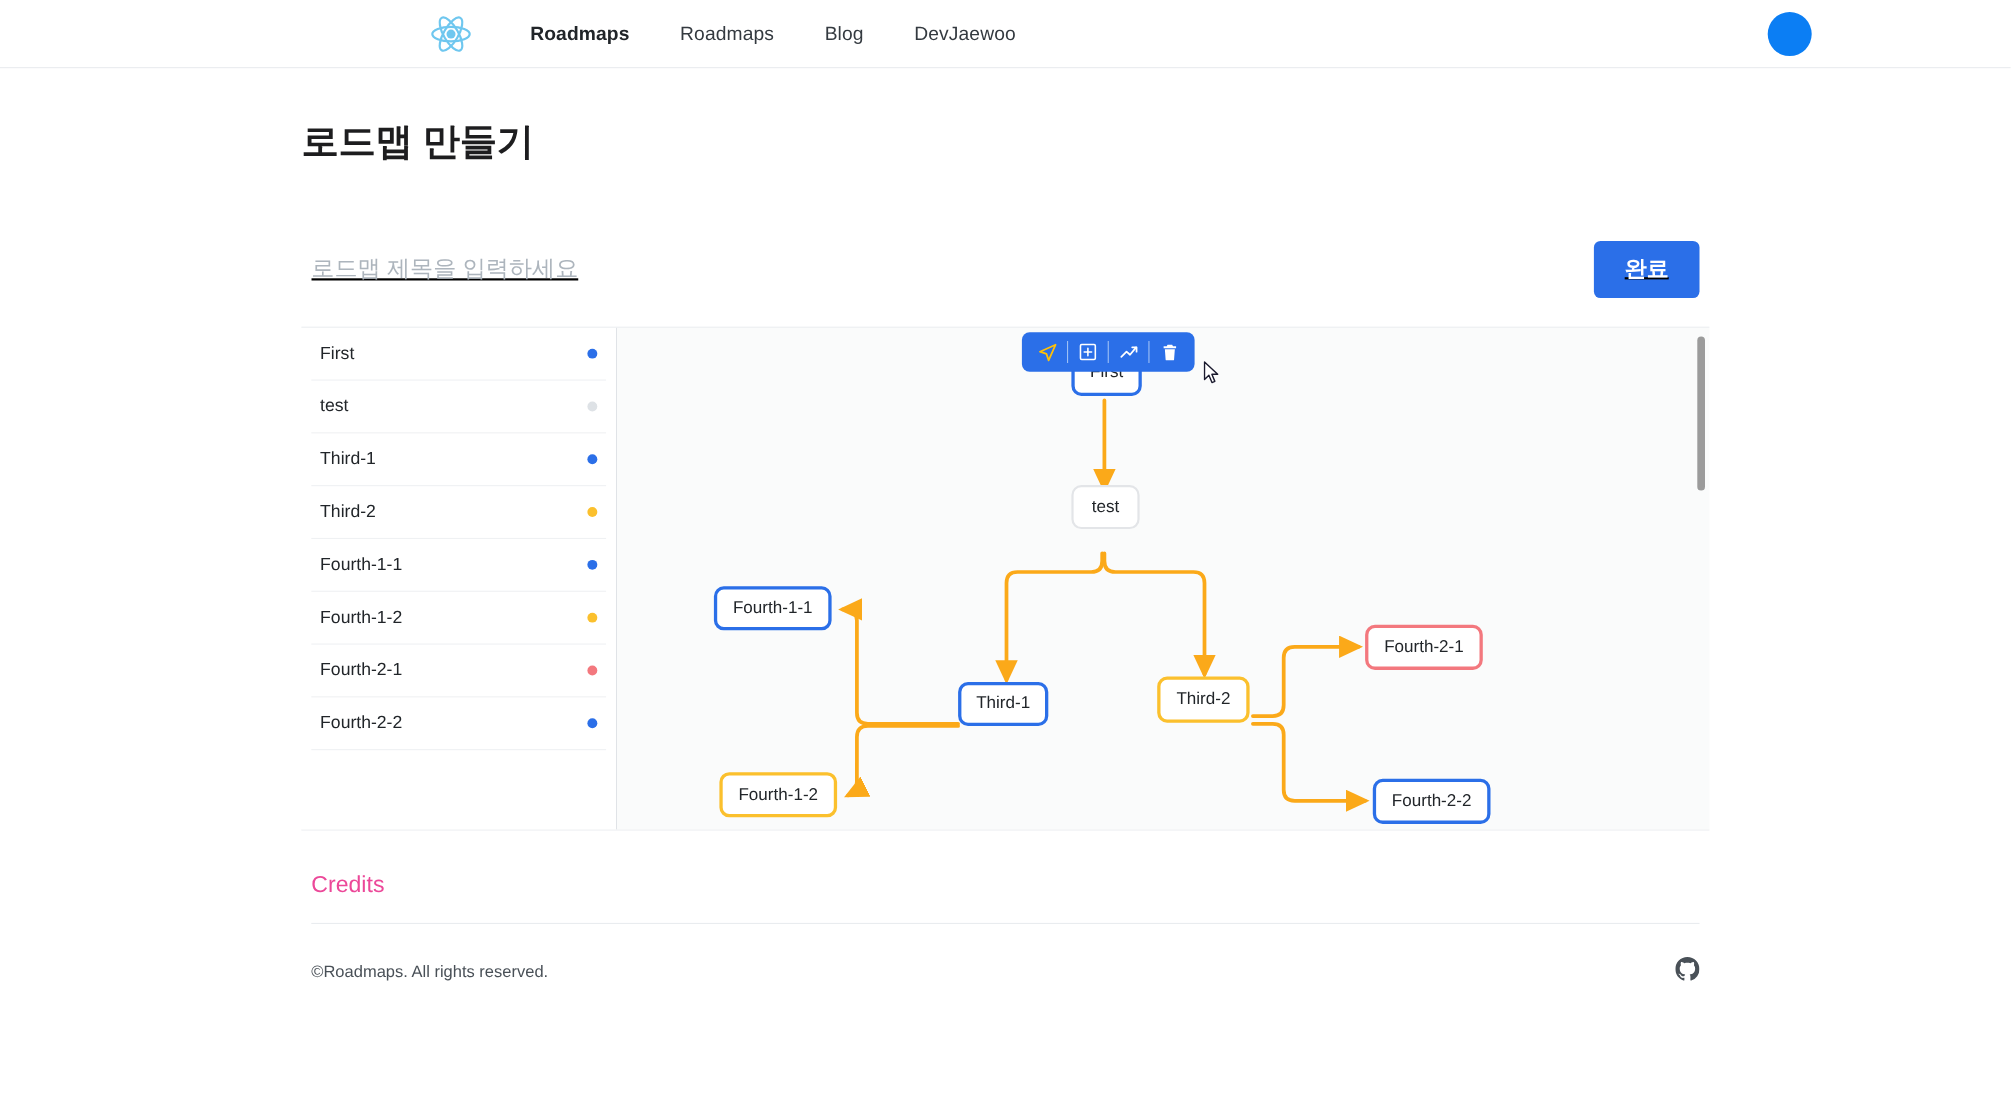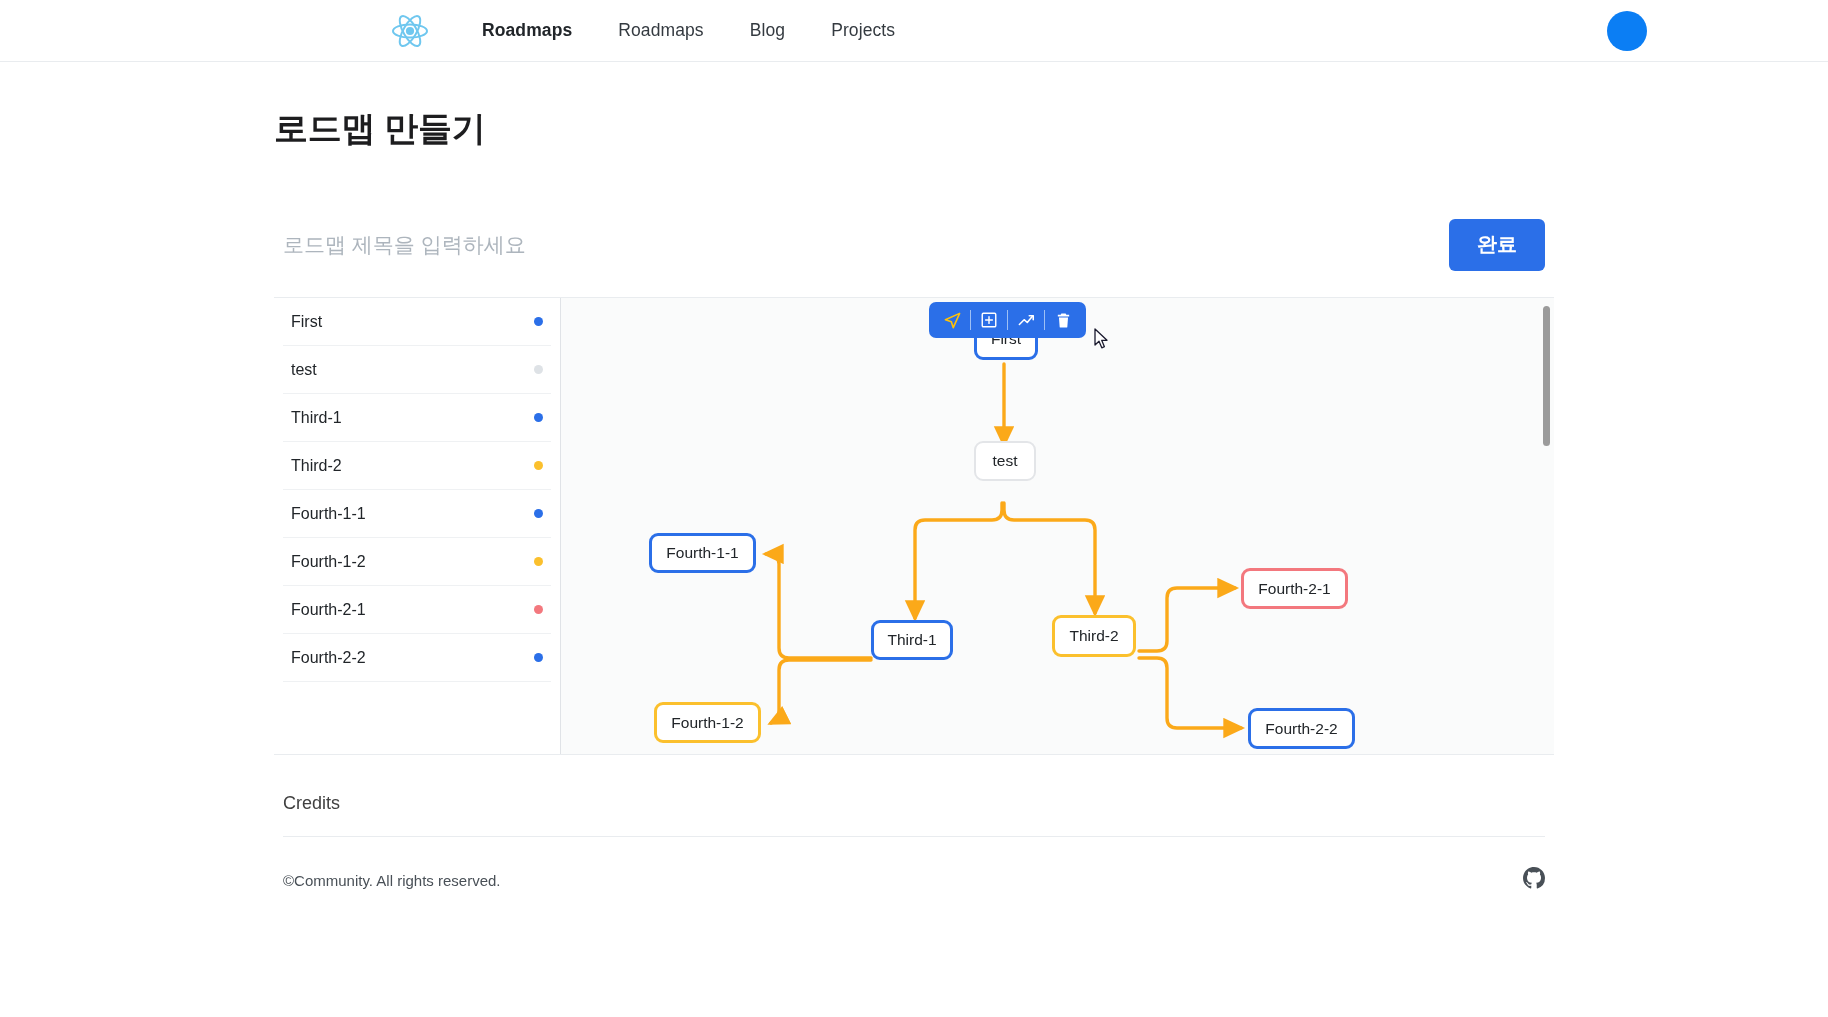--- a/index.html
+++ b/index.html
@@ -62,20 +62,21 @@
     letter-spacing: -0.3px;
   }
 
   
   .title-row {
     display: flex;
     align-items: center;
     height: 105px;
     padding: 0 9px 0 9px;
     gap: 16px;
+    text-decoration: underline;
   }
   .title-input {
     flex: 1;
     border: none;
     outline: none;
     font-size: 21px;
     color: #212529;
     background: transparent;
     font-family: inherit;
     padding: 8px 0;
@@ -182,22 +183,22 @@
     background: #9b9b9b;
     border-radius: 4px;
     z-index: 40;
     cursor: pointer;
   }
   .cursor-arrow { position: absolute; left: 1174px; top: 326px; z-index: 50; }
 
   
   .footer { width: 1280px; margin: 0 auto; }
   .credits {
-    font-size: 18px;
-    color: #404040;
+    font-size: 21px;
+    color: #ec4899;
     padding: 38px 9px 22px 9px;
     cursor: pointer;
     display: inline-block;
   }
   .foot-rule { height: 1px; background: #e9ecef; margin: 0 9px; }
   .foot-bottom {
     display: flex; align-items: center; justify-content: space-between;
     padding: 30px 9px 0 9px;
   }
   .copyright { font-size: 15px; color: #495057; }
@@ -214,21 +215,21 @@
           <ellipse cx="21" cy="21" rx="17" ry="6.6"></ellipse>
           <ellipse cx="21" cy="21" rx="17" ry="6.6" transform="rotate(60 21 21)"></ellipse>
           <ellipse cx="21" cy="21" rx="17" ry="6.6" transform="rotate(120 21 21)"></ellipse>
         </g>
       </svg>
     </span>
     <nav class="nav-links">
       <span class="nav-link active">Roadmaps</span>
       <span class="nav-link">Roadmaps</span>
       <span class="nav-link">Blog</span>
-      <span class="nav-link">Projects</span>
+      <span class="nav-link">DevJaewoo</span>
     </nav>
     <div class="avatar"></div>
   </div>
 </div>
 
 <div class="page">
 
   <h1 class="page-title">로드맵 만들기</h1>
 
   <div class="title-row">
@@ -350,20 +351,20 @@
 
       <div class="scroll-thumb"></div>
     </div>
   </div>
 </div>
 
 <div class="footer">
   <span class="credits">Credits</span>
   <div class="foot-rule"></div>
   <div class="foot-bottom">
-    <span class="copyright">©Community. All rights reserved.</span>
+    <span class="copyright">©Roadmaps. All rights reserved.</span>
     <span style="cursor:pointer;">
       <svg width="22" height="22" viewBox="0 0 16 16" fill="#495057">
         <path d="M8 0C3.58 0 0 3.58 0 8c0 3.54 2.29 6.53 5.47 7.59.4.07.55-.17.55-.38 0-.19-.01-.82-.01-1.49-2.01.37-2.53-.49-2.69-.94-.09-.23-.48-.94-.82-1.13-.28-.15-.68-.52-.01-.53.63-.01 1.08.58 1.23.82.72 1.21 1.87.87 2.33.66.07-.52.28-.87.51-1.07-1.78-.2-3.64-.89-3.64-3.95 0-.87.31-1.59.82-2.15-.08-.2-.36-1.02.08-2.12 0 0 .67-.21 2.2.82.64-.18 1.32-.27 2-.27s1.36.09 2 .27c1.53-1.04 2.2-.82 2.2-.82.44 1.1.16 1.92.08 2.12.51.56.82 1.27.82 2.15 0 3.07-1.87 3.75-3.65 3.95.29.25.54.73.54 1.48 0 1.07-.01 1.93-.01 2.2 0 .21.15.46.55.38A8.01 8.01 0 0 0 16 8c0-4.42-3.58-8-8-8z"></path>
       </svg>
     </span>
   </div>
 </div>
 
 </body></html>

